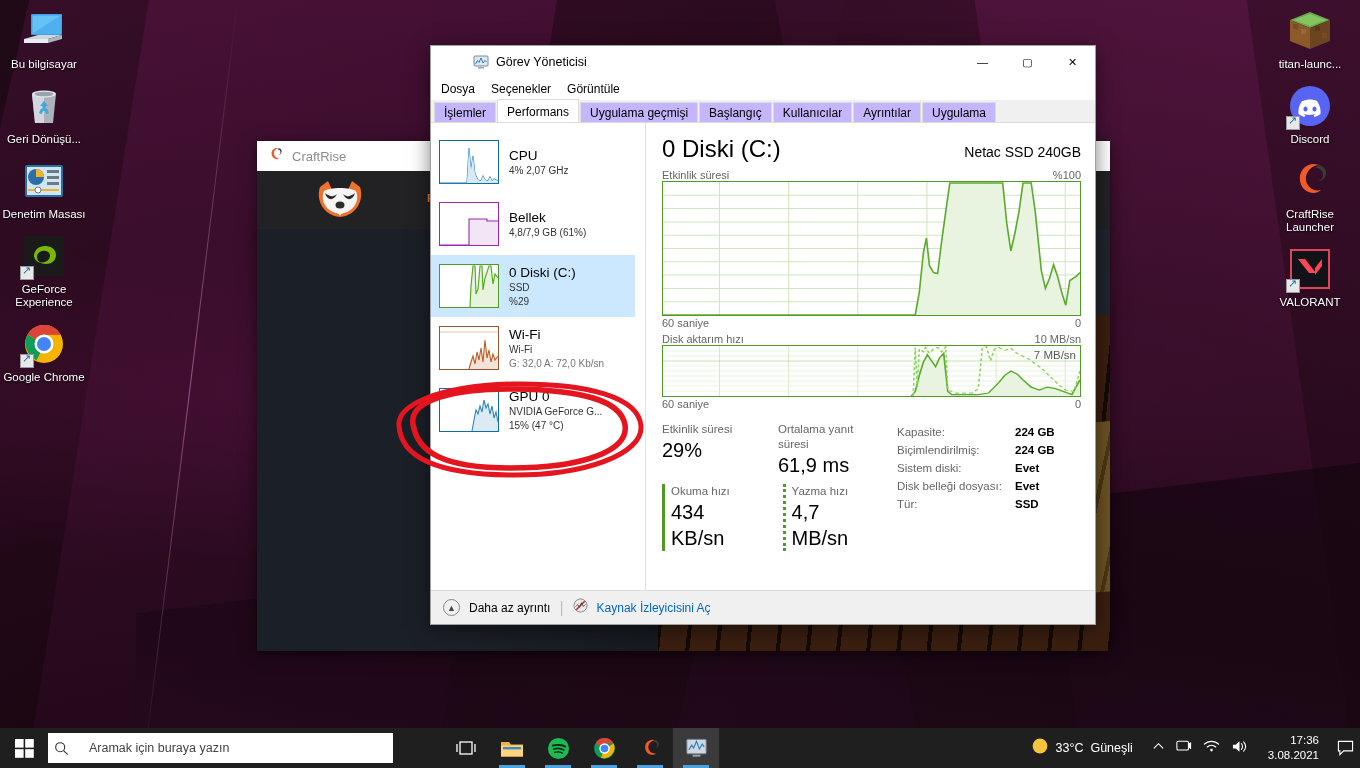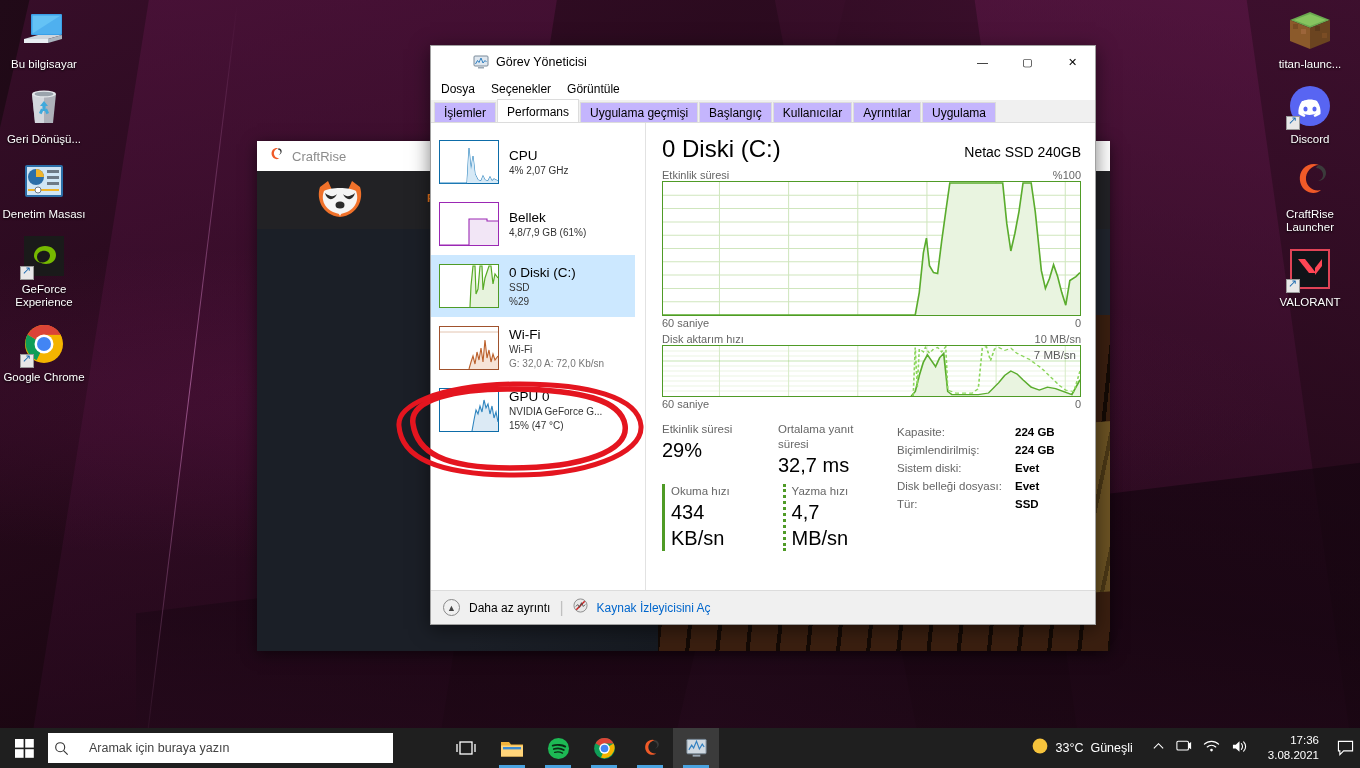--- a/index.html
+++ b/index.html
@@ -539,21 +539,21 @@
 
       <div class="stats">
         <div class="stats-left">
           <div class="stat-row">
             <div class="stat-cell">
               <div class="stat-label">Etkinlik süresi</div>
               <div class="stat-value">29%</div>
             </div>
             <div class="stat-cell">
               <div class="stat-label">Ortalama yanıt süresi</div>
-              <div class="stat-value">32,7 ms</div>
+              <div class="stat-value">61,9 ms</div>
             </div>
           </div>
           <div class="stat-row" style="margin-top:6px;">
             <div class="stat-cell bar-g">
               <div class="stat-label">Okuma hızı</div>
               <div class="stat-value">434 KB/sn</div>
             </div>
             <div class="stat-cell bar-d">
               <div class="stat-label">Yazma hızı</div>
               <div class="stat-value">4,7 MB/sn</div>

